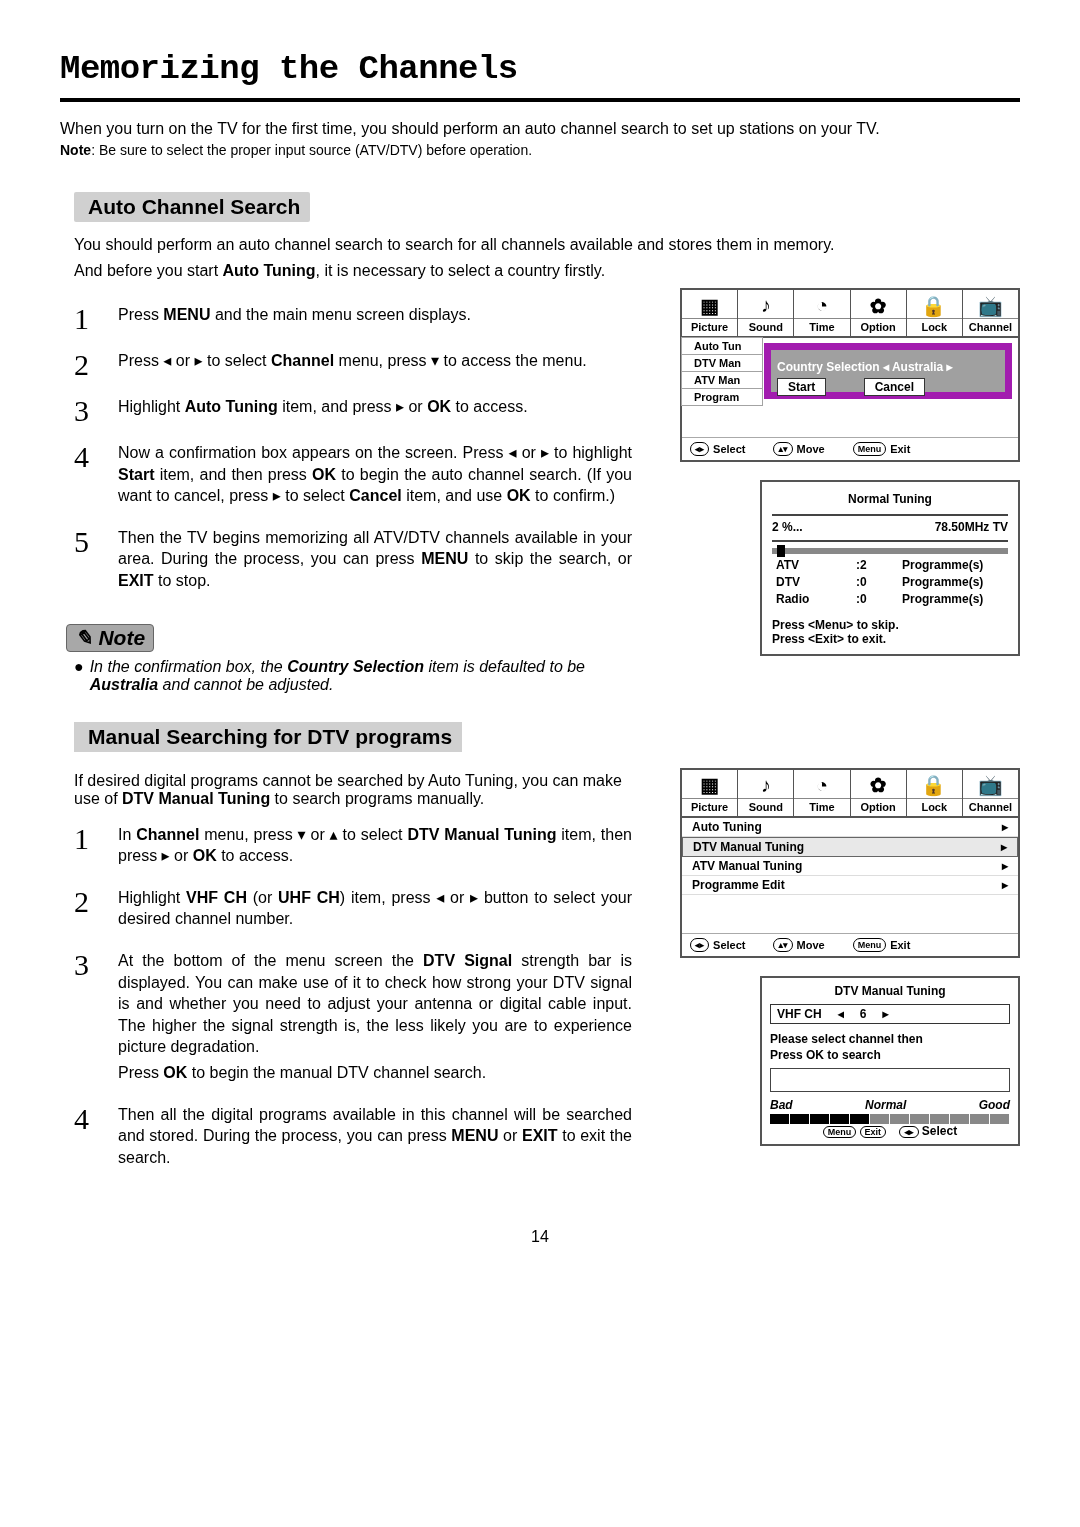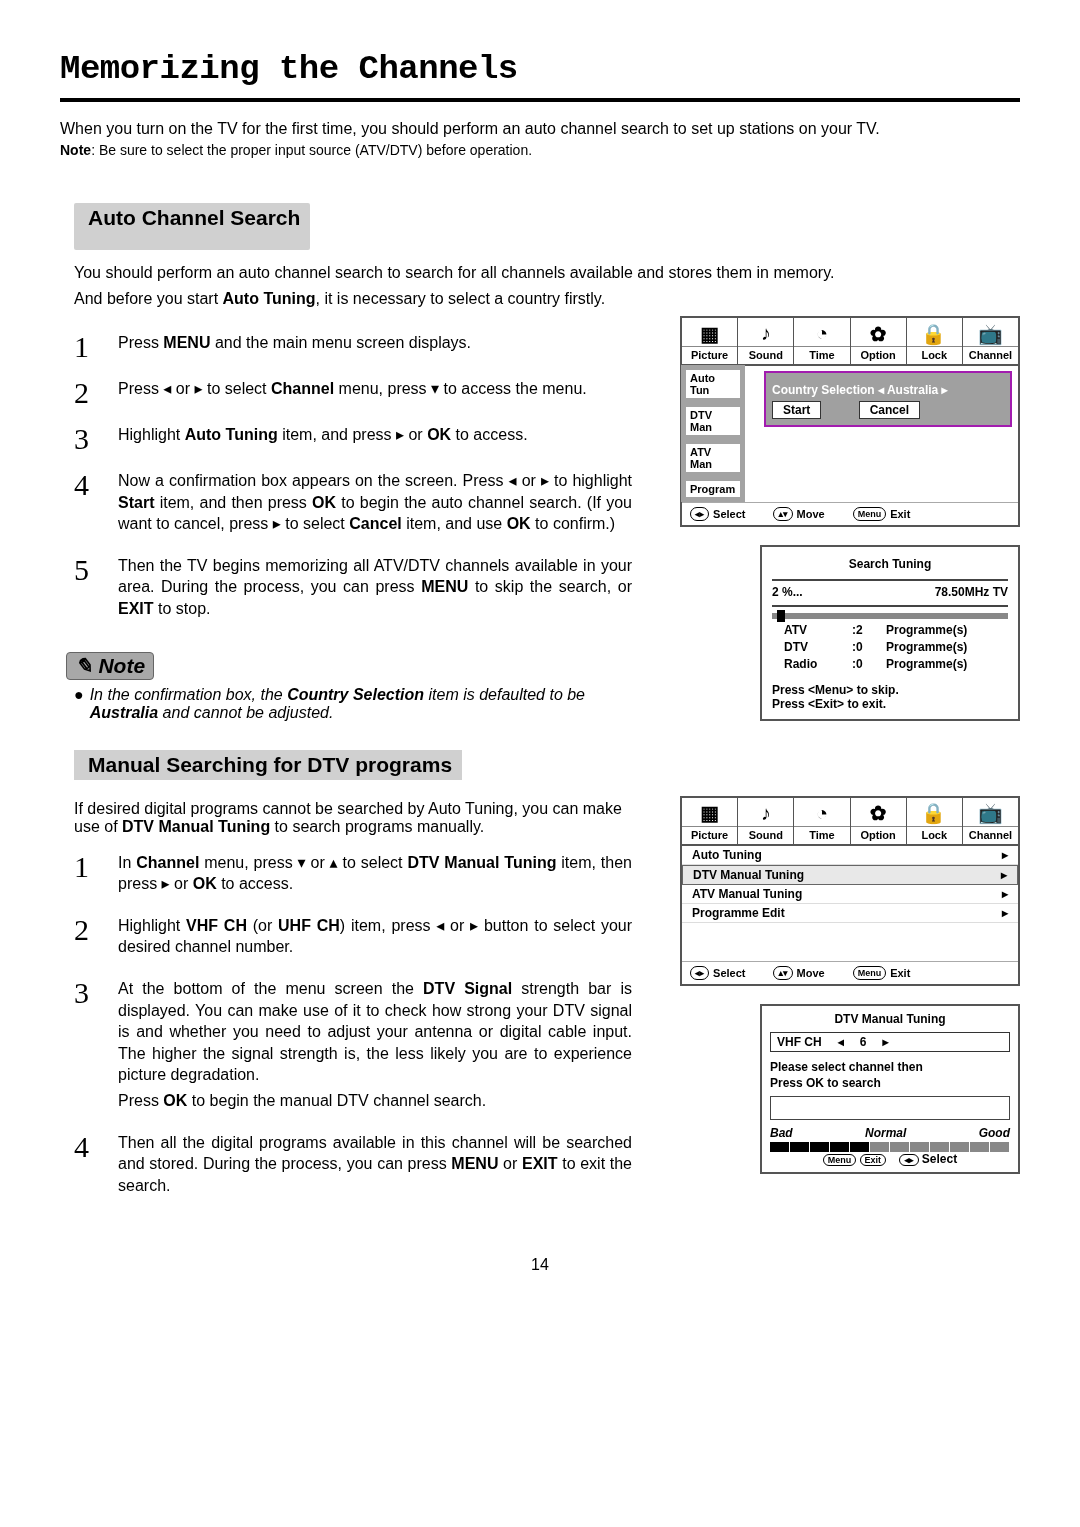--- a/index.html
+++ b/index.html
@@ -21,22 +21,22 @@
   }
   hr.rule { border: none; border-top: 4px solid #000; margin: 4px 0 18px; }
   .intro { font-size: 16px; margin: 8px 0 4px 0; }
   .note-line { font-size: 14px; margin: 0 0 28px; }
   .b { font-weight: 700; }
   .section-heading {
     display: inline-block;
     background: #d0d0d0;
     font-weight: 900;
     font-size: 21px;
-    padding: 3px 10px 20px 14px;
-    margin: 17px 0 10px 14px;
+    padding: 3px 10px 3px 14px;
+    margin: 6px 0 10px 14px;
     border-radius: 2px;
   }
   .section-heading2 {
     display: inline-block;
     background: #d0d0d0;
     font-weight: 900;
     font-size: 21px;
     padding: 3px 10px 3px 14px;
     margin: 28px 0 16px 14px;
     border-radius: 0;
@@ -95,31 +95,31 @@
   }
   .osd-tab:last-child { border-right: none; }
   .osd-tab .ico {
     width: 100%; height: 26px;
     border-bottom: 1px solid #888;
     display:flex;align-items:center;justify-content:center;font-size:20px;
   }
   .osd-tab .lbl { font-size: 11px; padding-top: 2px;}
   .osd-body { position: relative; min-height: 100px; }
   .osd-sideitem {
-    border: 5px solid #a3a3a3;
-    padding: 2px 4px;
+    border: 1px solid #a3a3a3;
+    padding: 2px 12px;
     font-size: 11px;
     margin: -1px 0 0 -1px;
-    width: 64px;
+    width: 82px;
   }
   .osd-popup {
     position: absolute;
     top: 6px; left: 82px;
     right: 6px;
-    border: 2px solid #a21caf;
+    border: 7px solid #a21caf;
     background: #a0a0a0;
     color: #fff;
     padding: 6px 6px 8px;
     font-size: 12px;
     font-weight: 700;
     height: 56px;
   }
   .osd-popup-row { margin: 4px 0; }
   .osd-btn {
     display: inline-block;
@@ -155,21 +155,21 @@
     width: 260px;
     background: #fff;
     font-size: 12px;
     font-weight: 700;
     padding: 6px 10px 8px;
   }
   .tuning-box .hdr { text-align: center; padding: 4px 0 8px; border-bottom: 2px solid #444;}
   .tuning-box .progressline { position: relative; height: 6px; background: #888; margin: 6px 0 4px; }
   .tuning-box .progressline .marker { position: absolute; left: 2%; top:-3px; width:8px;height:12px;background:#000;}
   .tuning-box .progtext { display:flex; justify-content: space-between; margin:4px 0 6px; border-bottom: 2px solid #444; padding-bottom:6px;}
-  .tuning-box .prow { display: grid; grid-template-columns: 60px 26px auto; gap:8px; margin: 3px 12px;}
+  .tuning-box .prow { display: grid; grid-template-columns: 60px 26px auto; gap:20px; margin: 3px 4px;}
   .tuning-box .hints { margin-top: 12px; font-size: 12px;}
 
   .dtv-box {
     border: 2px solid #555;
     width: 260px;
     background: #fff;
     font-size: 12px;
     font-weight: 700;
     padding: 2px 8px 6px;
   }
@@ -320,21 +320,21 @@
             <span>Move</span>
           </div>
         <div class="chip">
             <span class="pill">Menu</span>
             <span>Exit</span>
           </div>
       </div>
     </div>
 
     <div class="tuning-box">
-      <div class="hdr">Search   Tuning</div>
+      <div class="hdr">Normal   Tuning</div>
       <div class="progtext">
         <span>2  %...</span>
         <span>78.50MHz    TV</span>
       </div>
       <div class="progressline">
           <div class="marker"></div>
         </div>
       <div class="prow">
           <span>ATV</span>
           <span>:2</span>

